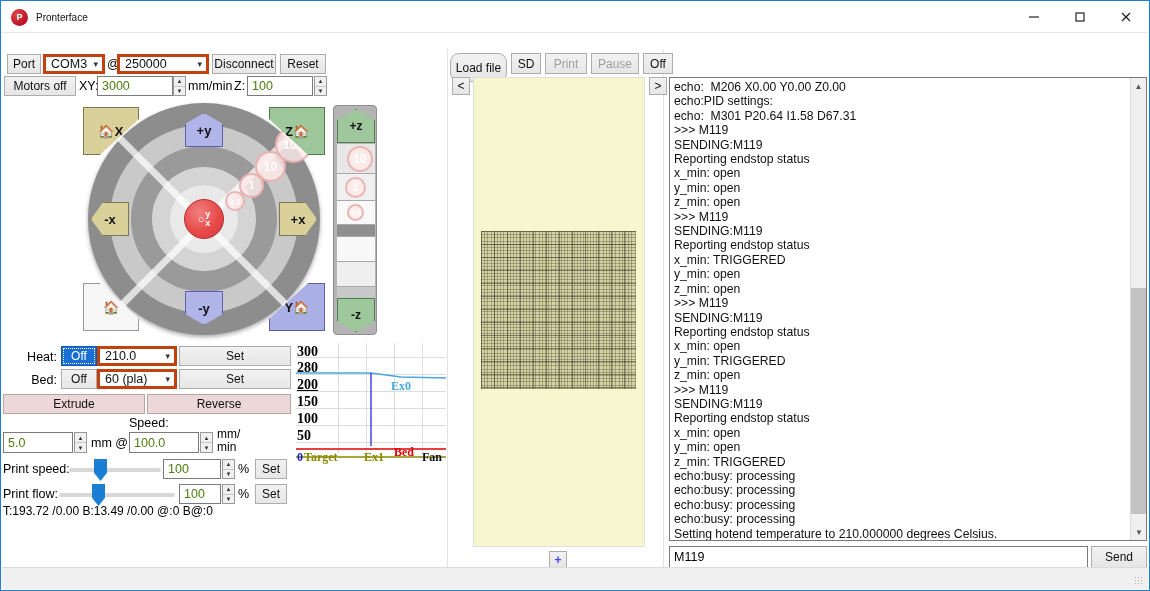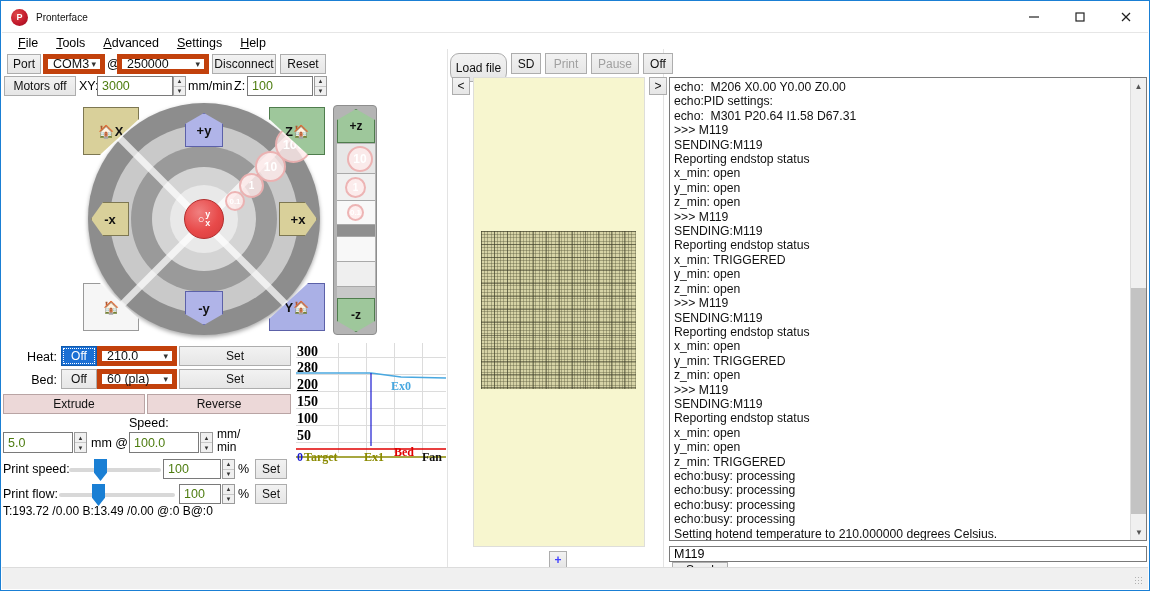--- a/index.html
+++ b/index.html
@@ -57,21 +57,21 @@
     color: #111; font-size: 12px;
     display: flex; align-items: center; justify-content: center;
     user-select: none;
   }
   .btn.disabled { color: #a0a0a0; }
   .txtinput {
     background: #fff; border: 1px solid #7a7a7a; color: #4d7c0f;
     font-size: 12.5px; display: flex; align-items: center; padding-left: 4px;
   }
   .combo {
-    background: #fff; border: 5px solid #c2410c; color: #111;
+    background: #fff; border: 3px solid #c2410c; color: #111;
     font-size: 12.5px; display: flex; align-items: center;
     justify-content: space-between; padding-left: 5px; padding-right: 4px;
   }
   .combo .chev { color: #333; font-size: 9px; }
   .lbl { font-size: 12.5px; color: #000; display: flex; align-items: center; }
   .spin {
     width: 13px; border: 1px solid #9a9a9a; background: #f0f0f0;
     display: flex; flex-direction: column;
   }
   .spin div {
@@ -196,21 +196,21 @@
   .vscroll {
     position: absolute; right: 0; top: 0; width: 16px; height: 100%;
     background: #f0f0f0; border-left: 1px solid #dcdcdc;
   }
   .vscroll .arrow {
     height: 16px; display: flex; align-items: center; justify-content: center;
     font-size: 8px; color: #555;
   }
   .vscroll .thumb { position: absolute; left: 0; width: 16px; background: #c3c3c3; }
 
-  #cmdrow { position: absolute; left: 668px; top: 545px; width: 478px; height: 22px; display: flex; flex-direction: column; }
+  #cmdrow { position: absolute; left: 668px; top: 545px; width: 478px; height: 22px; display: flex; }
   #cmdinput { flex: 1; background: #fff; border: 1px solid #7a7a7a; font-size: 12.5px; display: flex; align-items: center; padding-left: 4px; }
   #sendbtn { width: 56px; margin-left: 3px; }
 
   .statusbar {
     position: absolute; left: 1px; bottom: 1px; width: 1146px; height: 22px;
     background: #f0f0f0; border-top: 1px solid #dcdcdc;
   }
   .grip { position: absolute; right: 4px; bottom: 3px; width: 10px; height: 10px;
     background-image: radial-gradient(#b0b0b0 1px, transparent 1px);
     background-size: 3px 3px; }
@@ -238,27 +238,20 @@
       <div class="winbtn">
         <svg width="14" height="14" viewBox="0 0 14 14">
             <line x1="3" y1="3" x2="11" y2="11" stroke="#222" stroke-width="1.2"></line>
             <line x1="11" y1="3" x2="3" y2="11" stroke="#222" stroke-width="1.2"></line>
           </svg>
       </div>
     </div>
   </div>
   <div style="position:absolute;left:1px;top:31px;width:1146px;height:1px;background:#e6e6e6;"></div>
 
-  <div class="menubar">
-    <div class="menuitem"><u>F</u><span>ile</span></div>
-    <div class="menuitem"><u>T</u><span>ools</span></div>
-    <div class="menuitem"><u>A</u><span>dvanced</span></div>
-    <div class="menuitem"><u>S</u><span>ettings</span></div>
-    <div class="menuitem"><u>H</u><span>elp</span></div>
-  </div>
 
   <div class="btn" style="position:absolute;left:6px;top:53px;width:34px;height:20px;">Port</div>
   <div class="combo" style="position:absolute;left:42px;top:53px;width:62px;height:20px;">
     <span>COM3</span>
     <span class="chev">▾</span>
   </div>
   <div class="lbl" style="position:absolute;left:106px;top:53px;width:10px;height:20px;">@</div>
   <div class="combo" style="position:absolute;left:116px;top:53px;width:92px;height:20px;">
     <span>250000</span>
     <span class="chev">▾</span>

